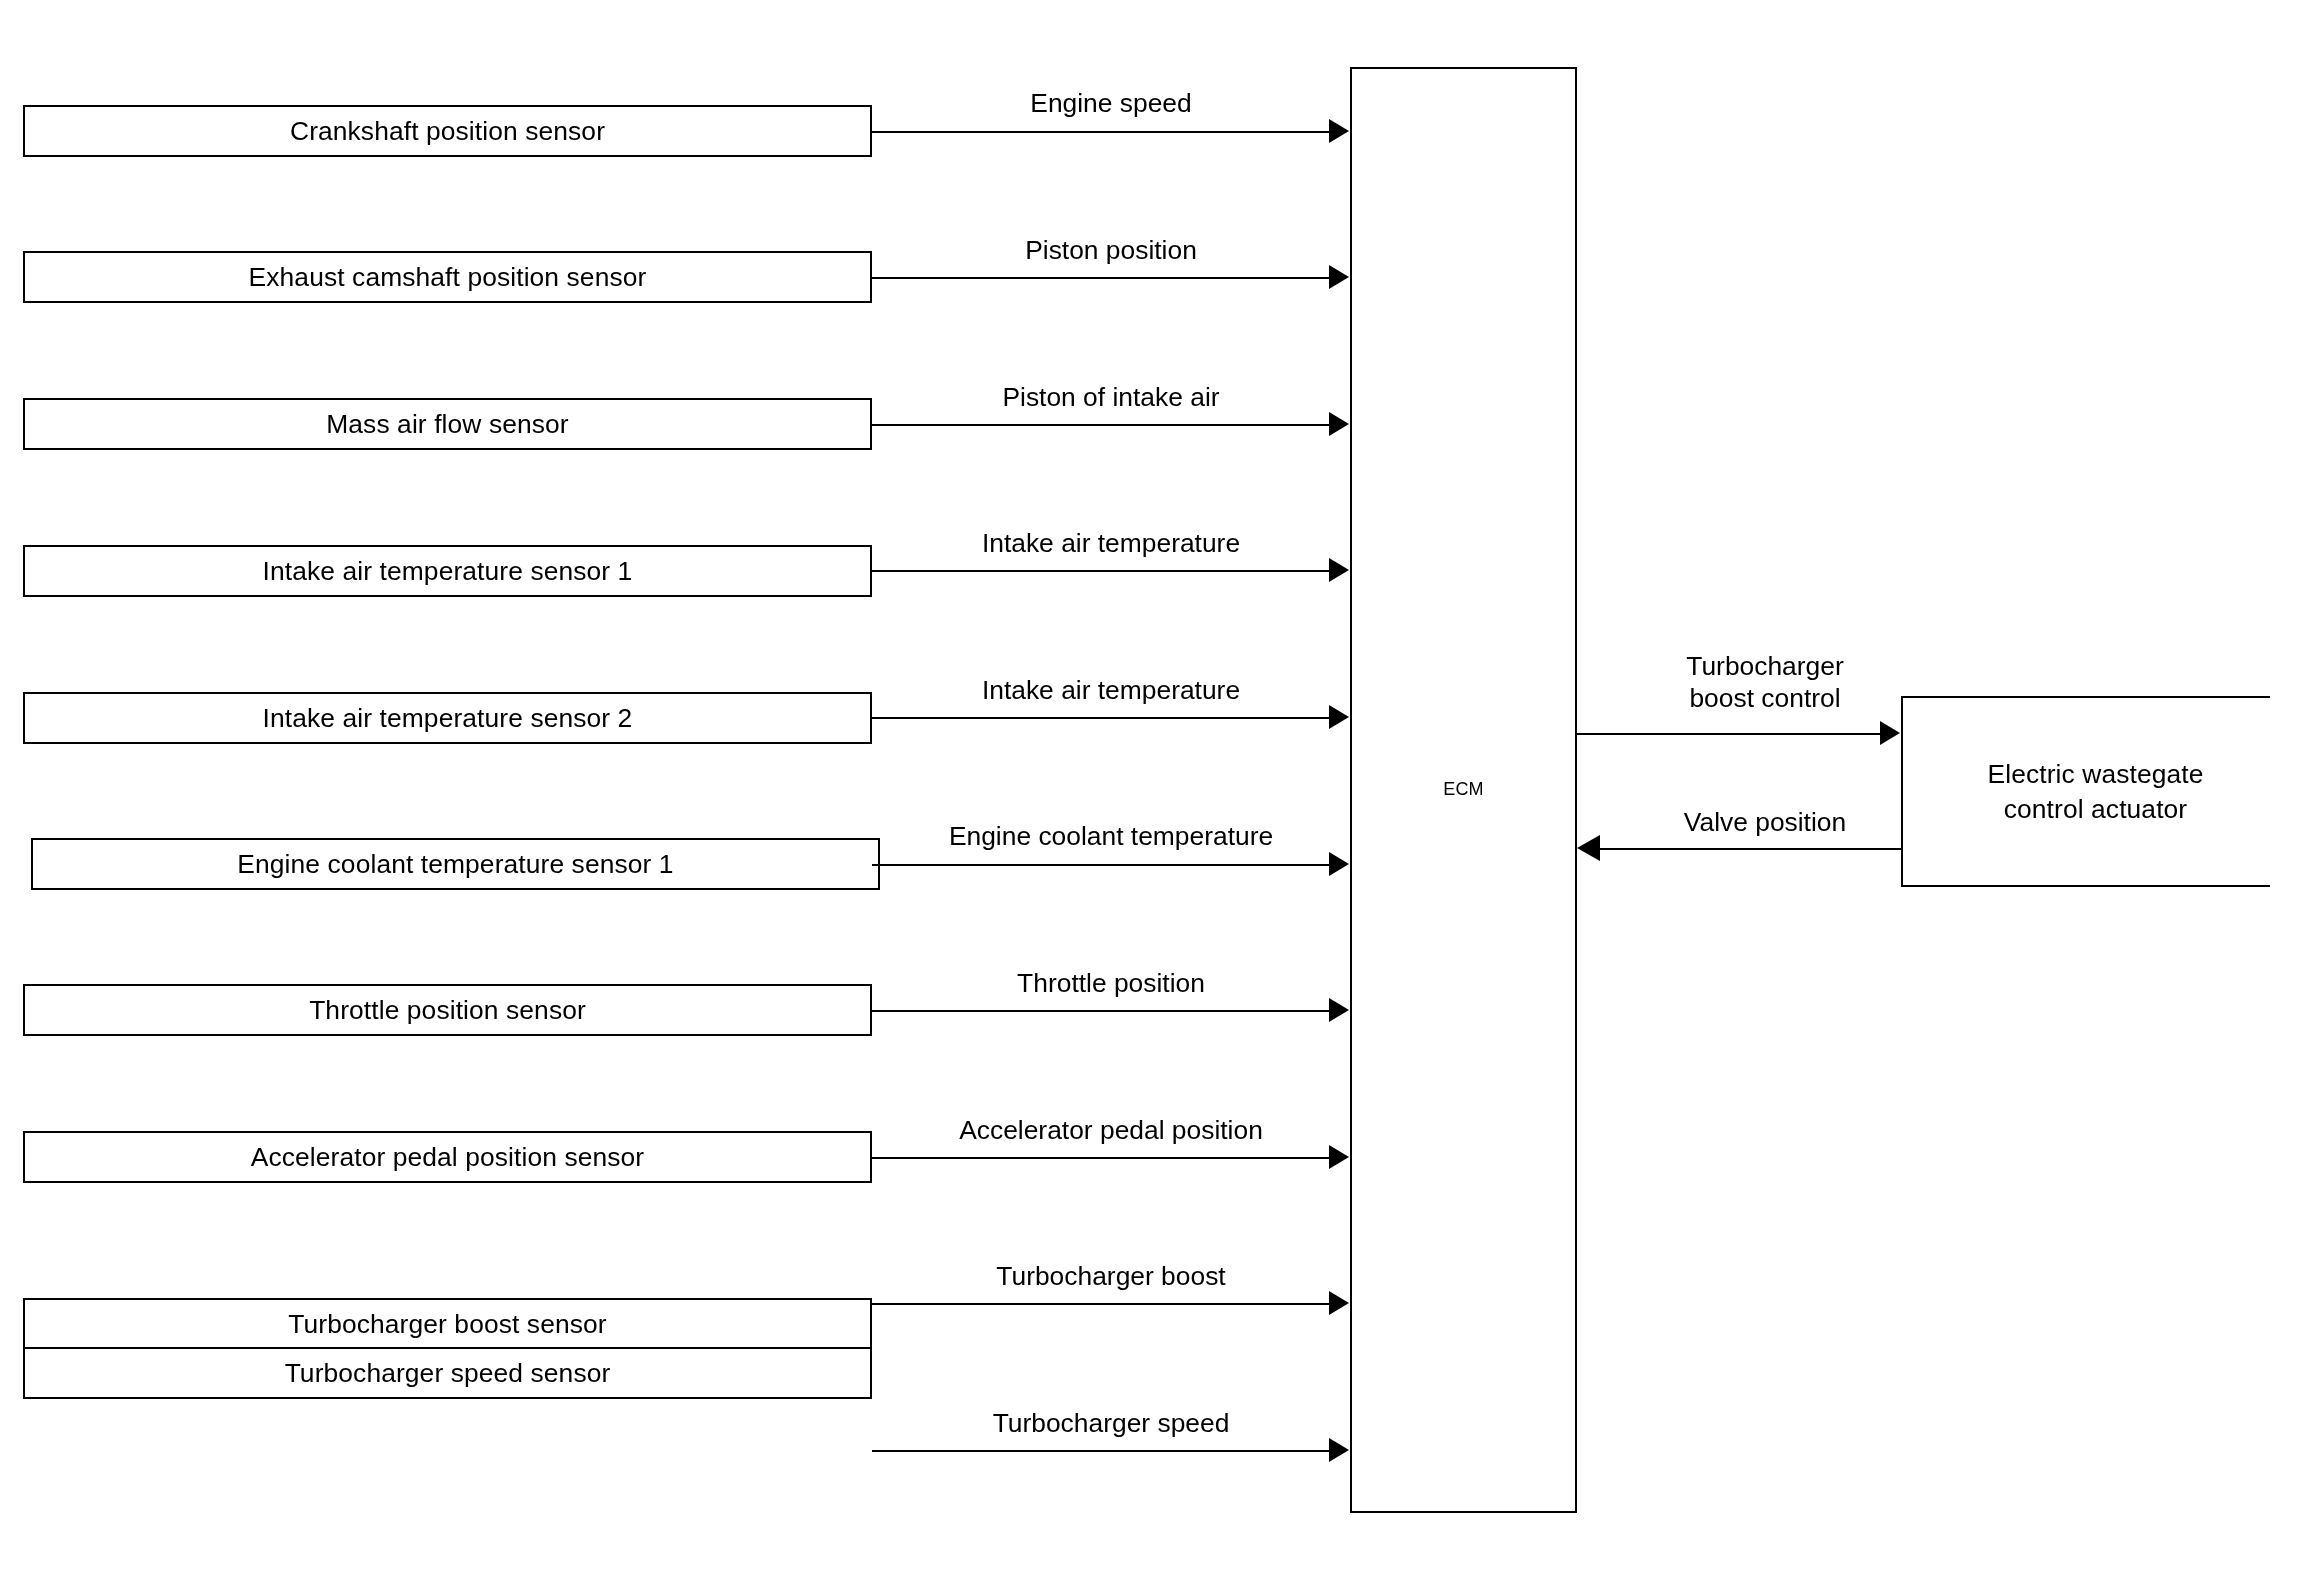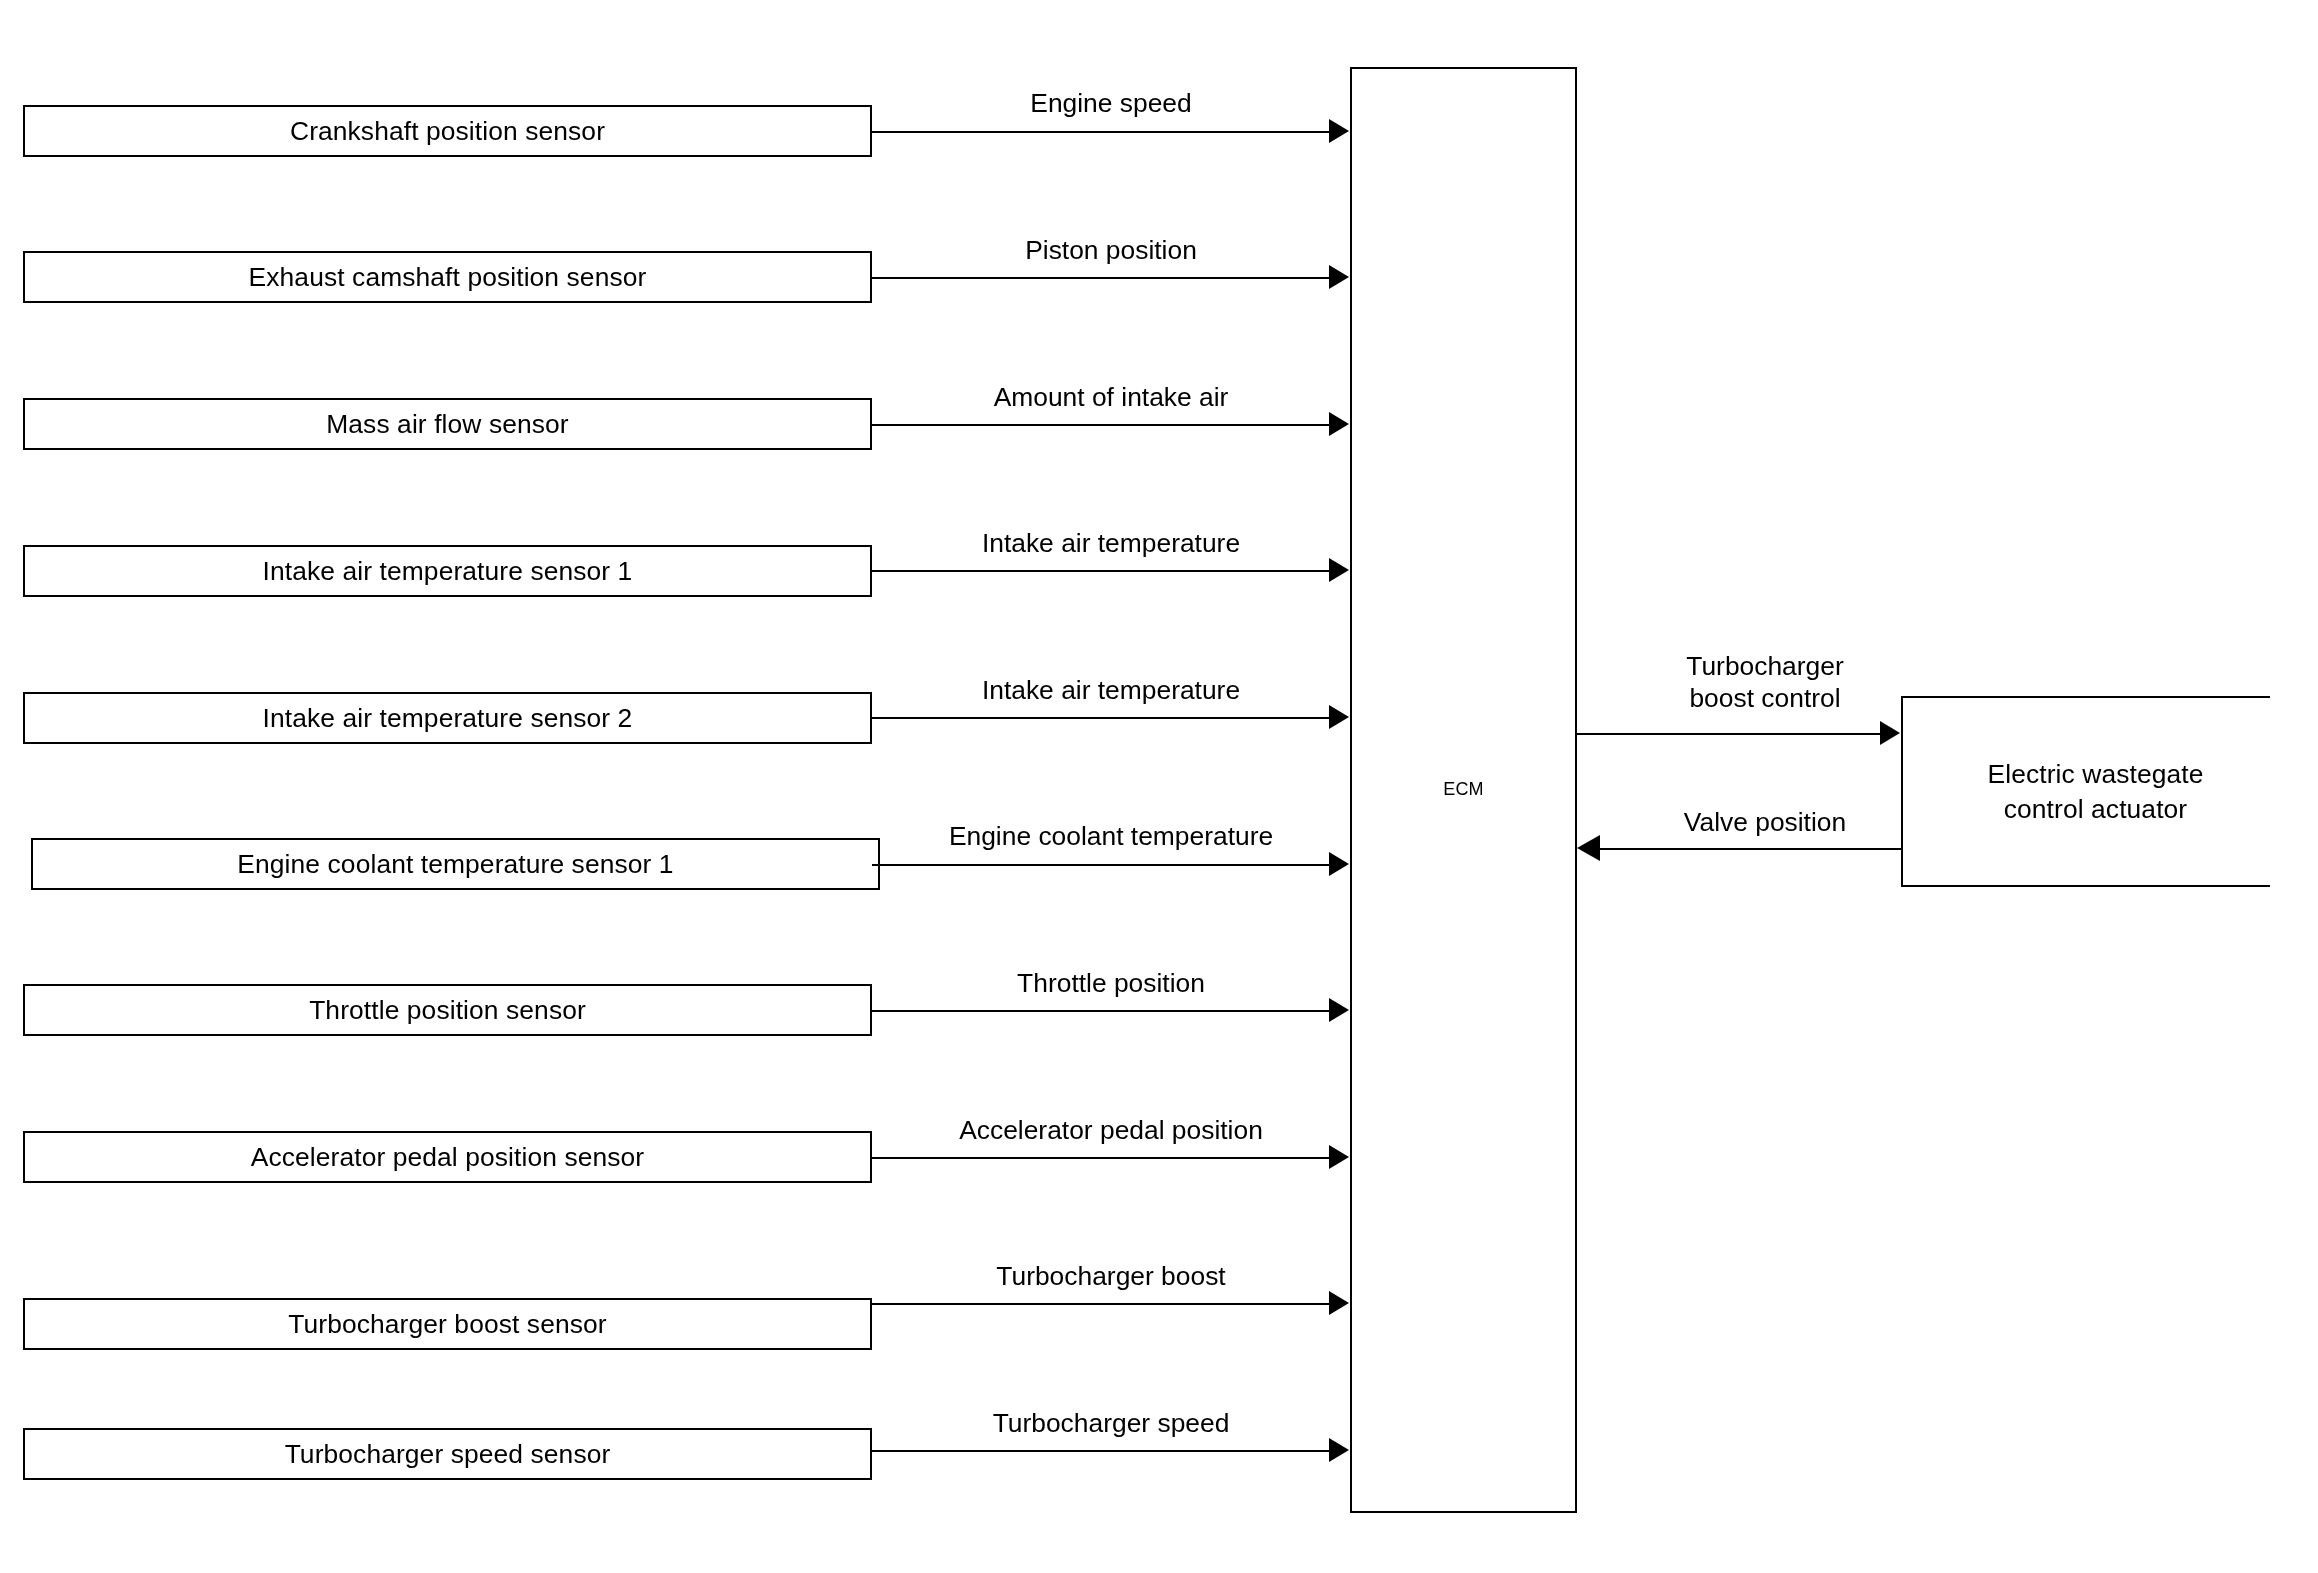--- a/index.html
+++ b/index.html
@@ -121,21 +121,21 @@
         <span class="block-label">Exhaust camshaft position sensor</span>
       </div>
       <div class="conn" style="left: 872px; top: 277px; width: 457px;"></div>
       <div class="arrowhead-right" style="left: 1329px; top: 265px;"></div>
       <div class="signal-label" style="left: 1111px; top: 235px;">Piston position</div>
       <div class="block sensor-box" style="top: 398px;">
         <span class="block-label">Mass air flow sensor</span>
       </div>
       <div class="conn" style="left: 872px; top: 424px; width: 457px;"></div>
       <div class="arrowhead-right" style="left: 1329px; top: 412px;"></div>
-      <div class="signal-label" style="left: 1111px; top: 382px;">Amount of intake air</div>
+      <div class="signal-label" style="left: 1111px; top: 382px;">Piston of intake air</div>
       <div class="block sensor-box" style="top: 545px;">
         <span class="block-label">Intake air temperature sensor 1</span>
       </div>
       <div class="conn" style="left: 872px; top: 570px; width: 457px;"></div>
       <div class="arrowhead-right" style="left: 1329px; top: 558px;"></div>
       <div class="signal-label" style="left: 1111px; top: 528px;">Intake air temperature</div>
       <div class="block sensor-box" style="top: 692px;">
         <span class="block-label">Intake air temperature sensor 2</span>
       </div>
       <div class="conn" style="left: 872px; top: 717px; width: 457px;"></div>
@@ -158,21 +158,21 @@
       </div>
       <div class="conn" style="left: 872px; top: 1157px; width: 457px;"></div>
       <div class="arrowhead-right" style="left: 1329px; top: 1145px;"></div>
       <div class="signal-label" style="left: 1111px; top: 1115px;">Accelerator pedal position</div>
       <div class="block sensor-box" style="top: 1278px; margin-top: 20px;">
         <span class="block-label">Turbocharger boost sensor</span>
       </div>
       <div class="conn" style="left: 872px; top: 1303px; width: 457px;"></div>
       <div class="arrowhead-right" style="left: 1329px; top: 1291px;"></div>
       <div class="signal-label" style="left: 1111px; top: 1261px;">Turbocharger boost</div>
-      <div class="block sensor-box" style="top: 1428px; justify-content: center;">
+      <div class="block sensor-box" style="top: 1347px; justify-content: center;">
         <span class="block-label">Turbocharger speed sensor</span>
       </div>
       <div class="conn" style="left: 872px; top: 1450px; width: 457px;"></div>
       <div class="arrowhead-right" style="left: 1329px; top: 1438px;"></div>
       <div class="signal-label" style="left: 1111px; top: 1408px;">Turbocharger speed</div>
     </div>
 
   <div class="block" id="ecm-box">
     <span class="block-label">ECM</span>
   </div>

